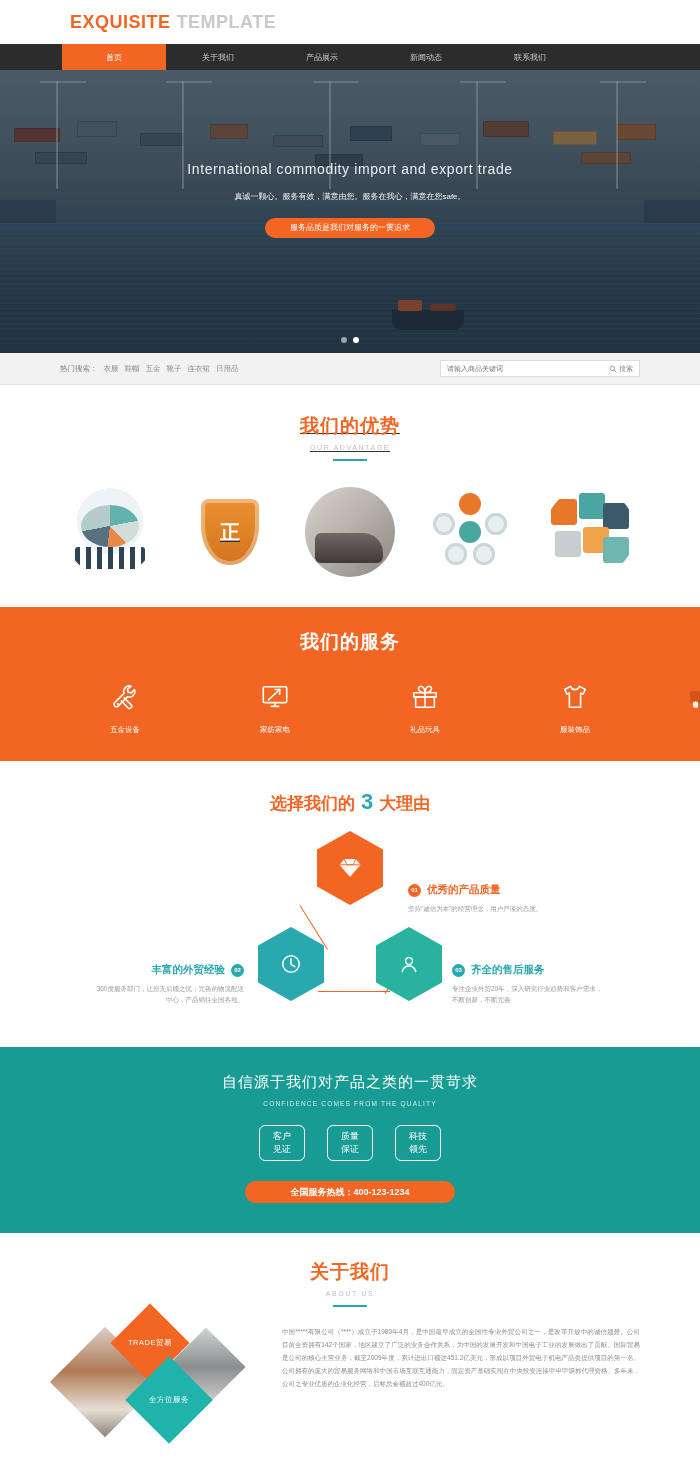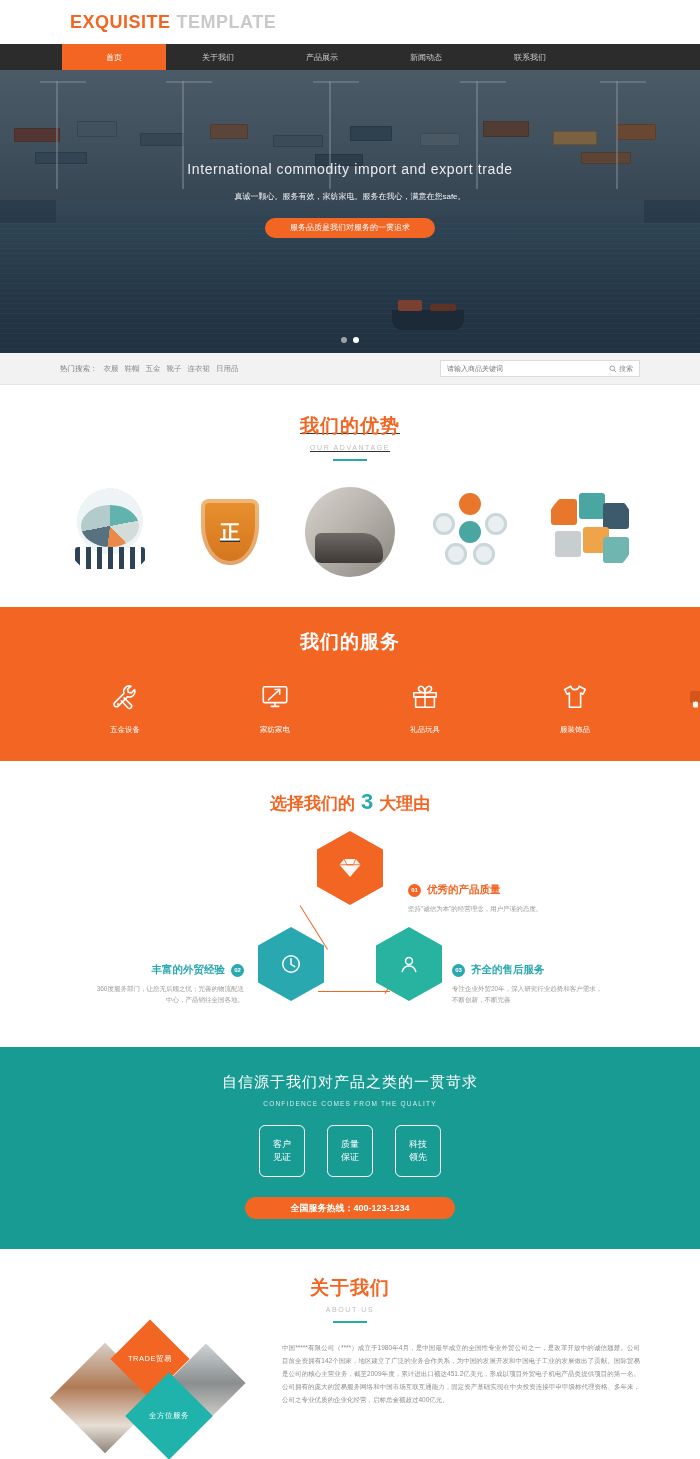--- a/index.html
+++ b/index.html
@@ -246,21 +246,21 @@
   .badge.orange { background:#f26522; }
   .badge.teal   { background:#2aa8b0; }
   .rb-desc { margin-top: 6px; font-size: 6.5px; line-height: 1.75; color: #9a9a9a; }
 
   
   .confidence { background: #179b93; padding: 26px 0 30px; text-align:center; color:#fff; }
   .cf-title { font-size: 15px; letter-spacing: 1px; }
   .cf-sub { margin-top: 8px; font-size: 6.5px; letter-spacing: 1.2px; color: #d4ece9; }
   .cf-boxes { display:flex; justify-content:center; gap: 22px; margin-top: 18px; }
   .cf-box {
-    width: 46px; height: 52px; border: 1px solid #ffffff; border-radius: 6px;
+    width: 46px; height: 36px; border: 1px solid #ffffff; border-radius: 6px;
     display:flex; flex-direction:column; align-items:center; justify-content:center;
     font-size: 9px; line-height: 1.45; cursor: pointer;
   }
   .cf-hotline {
     margin: 20px auto 0; width: 210px; height: 22px; border-radius: 11px;
     background: #f26522; color:#fff; font-size: 9px; font-weight:bold;
     display:flex; align-items:center; justify-content:center; cursor: pointer;
   }
 
   
@@ -323,21 +323,21 @@
     <div class="crane" style="left:88%"></div>
     <div class="ship"></div>
     <div class="hero-water"></div>
     <div class="tugboat"></div>
     <div class="hero-tint"></div>
   </div>
 
   <div class="hero-inner">
     <div class="hero-sub">International commodity import and export trade</div>
     <div class="hero-desc">
-      <div>真诚一颗心。服务有效，家纺家电。服务在我心，满意在您safe。</div>
+      <div>真诚一颗心。服务有效，满意由您。服务在我心，满意在您safe。</div>
     </div>
     <button class="hero-btn">服务品质是我们对服务的一贯追求</button>
   </div>
 
   <div class="hero-dots">
     <span class="dot"></span>
     <span class="dot active"></span>
   </div>
 </section>
 

